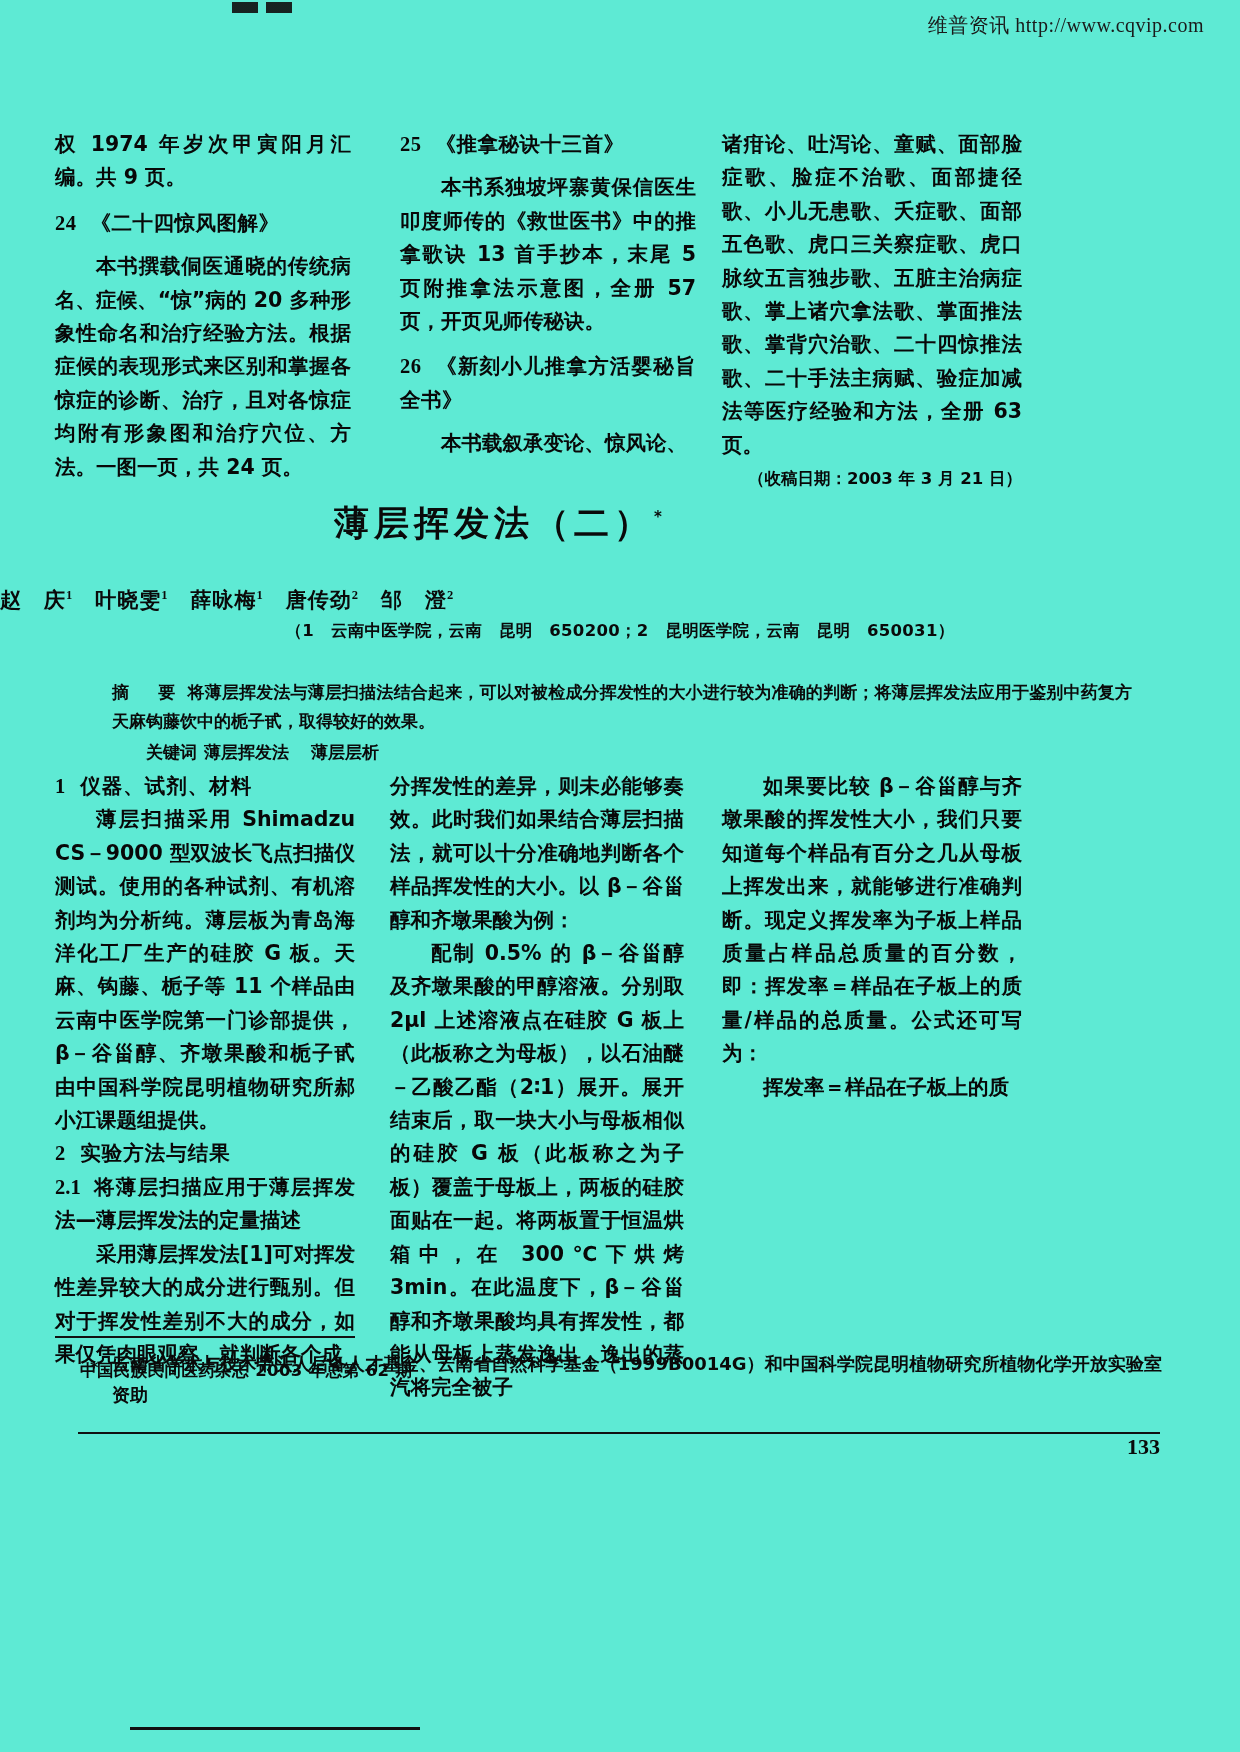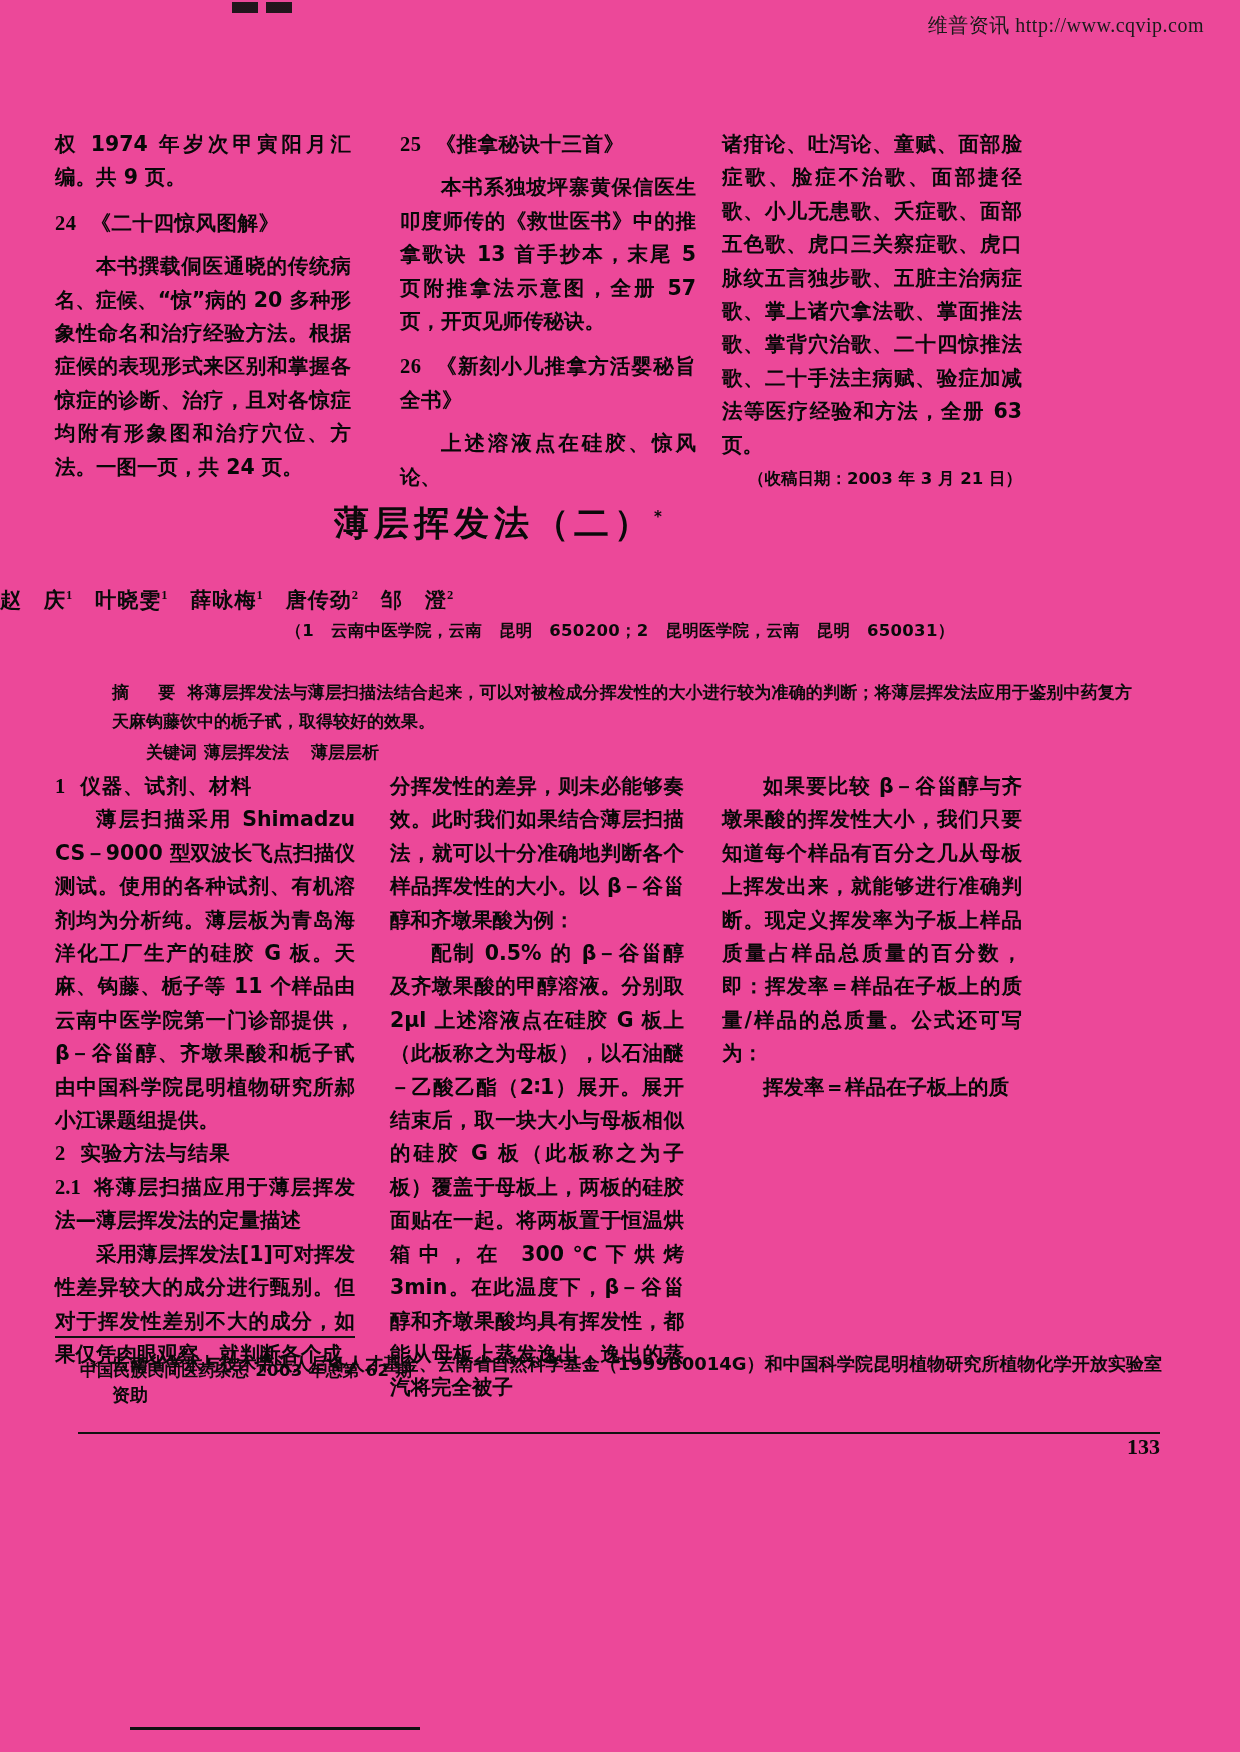--- a/index.html
+++ b/index.html
@@ -11,21 +11,21 @@
     width: 1240px;
     height: 1752px;
     font-family: "DejaVu Sans", "Liberation Sans", sans-serif;
     color: #0a0a0a;
     position: relative;
     overflow: hidden;
   }
   .page {
     position: absolute;
     inset: 0;
-    background: #ec4899;
+    background: #5eead4;
   }
 
   
   .topband {
     position: absolute;
     top: 0; left: 0; right: 0;
     height: 46px;
   }
   .watermark {
     position: absolute;
@@ -269,21 +269,21 @@
   </div>
 
   <div class="col" id="news-col-2">
     <p class="hd">
       <span class="num">25</span><span>《推拿秘诀十三首》</span>
     </p>
     <p class="ind" style="margin-top:10px;">本书系独坡坪寨黄保信医生叩度师传的《救世医书》中的推拿歌诀 13 首手抄本，末尾 5 页附推拿法示意图，全册 57 页，开页见师传秘诀。</p>
     <p class="hd" style="margin-top:12px;">
       <span class="num">26</span><span>《新刻小儿推拿方活婴秘旨全书》</span>
     </p>
-    <p class="ind" style="margin-top:10px;">上述溶液点在硅胶、惊风论、</p>
+    <p class="ind" style="margin-top:10px;">本书载叙承变论、惊风论、</p>
   </div>
 
   <div class="col" id="news-col-3">
     <p>诸疳论、吐泻论、童赋、面部脸症歌、脸症不治歌、面部捷径歌、小儿无患歌、夭症歌、面部五色歌、虎口三关察症歌、虎口脉纹五言独步歌、五脏主治病症歌、掌上诸穴拿法歌、掌面推法歌、掌背穴治歌、二十四惊推法歌、二十手法主病赋、验症加减法等医疗经验和方法，全册 63 页。</p>
     <p class="recv">（收稿日期：2003 年 3 月 21 日）</p>
   </div>
 
   <div id="article-title">
     <span>薄层挥发法（二）</span><span class="sup">*</span>
   </div>

